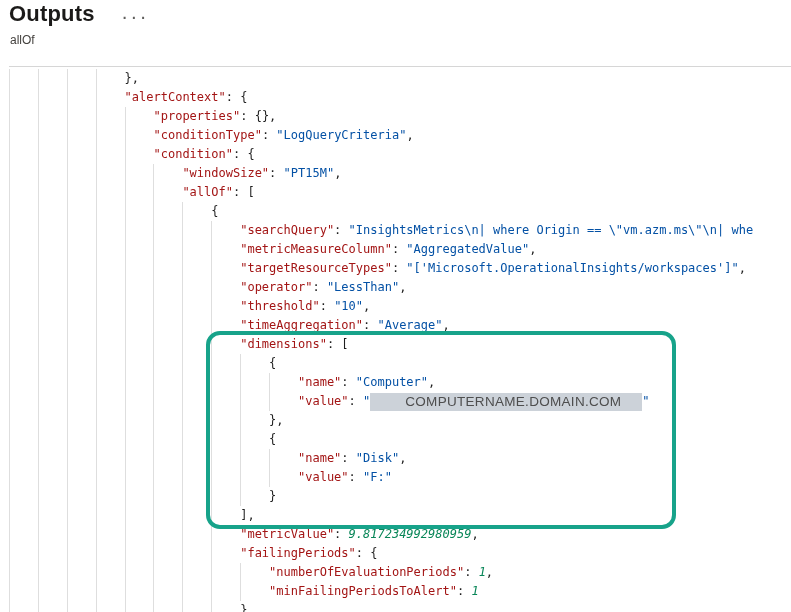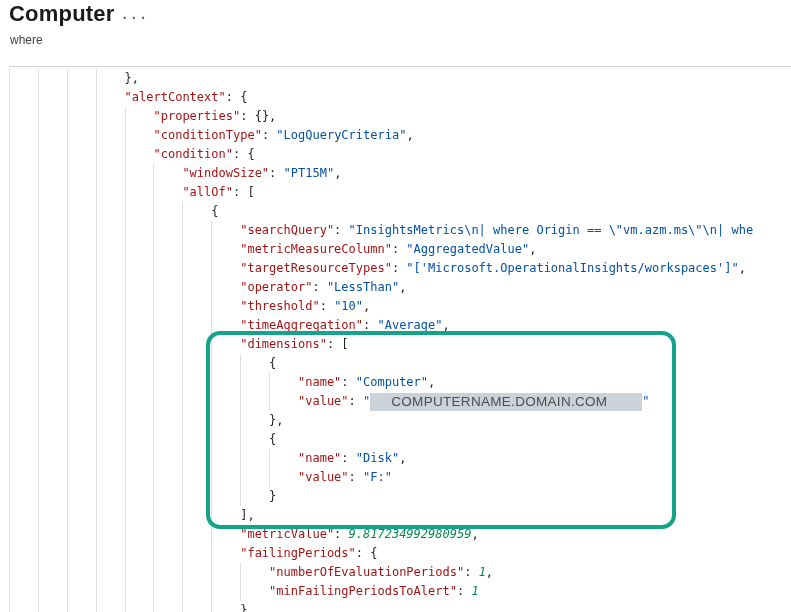--- a/index.html
+++ b/index.html
@@ -67,21 +67,21 @@
   .tk-p { color: #1e1e1e; }
   .tk-k { color: var(--c-key, #a31515); }
   .tk-s { color: var(--c-string, #0451a5); }
   .tk-n { color: var(--c-number, #098658); font-style: italic; }
   .tk-r {
     display: inline-block;
     box-sizing: border-box;
     width: 272px;
     height: 18px;
     line-height: 18px;
-    padding-left: 21px;
+    padding-left: 35px;
     vertical-align: bottom;
     background: var(--c-redaction_bg, #ccd2d9);
     color: var(--c-redaction_text, #4e4e4e);
     font-family: "Liberation Sans", sans-serif;
     font-size: 13.5px;
     letter-spacing: 0.3px;
   }
   .highlight-box {
     position: absolute;
     left: 206px;
@@ -91,25 +91,25 @@
     border: 4px solid var(--c-highlight, #17a38a);
     border-radius: 14px;
     pointer-events: none;
     z-index: 5;
     background: transparent;
   }
 </style>
 </head>
 <body>
 
-<div class="page-title">Computer</div>
+<div class="page-title">Outputs</div>
 
 <button class="ellipsis-btn">···</button>
 
-<div class="run-label">where</div>
+<div class="run-label">allOf</div>
 
 <div id="code" class="code-panel">
     <div class="line" style="--ind: 4;">                <span class="tk-p">},</span></div>
     <div class="line" style="--ind: 4;">                <span class="tk-k">"alertContext"</span><span class="tk-p">: {</span></div>
     <div class="line" style="--ind: 5;">                    <span class="tk-k">"properties"</span><span class="tk-p">: {},</span></div>
     <div class="line" style="--ind: 5;">                    <span class="tk-k">"conditionType"</span><span class="tk-p">: </span><span class="tk-s">"LogQueryCriteria"</span><span class="tk-p">,</span></div>
     <div class="line" style="--ind: 5;">                    <span class="tk-k">"condition"</span><span class="tk-p">: {</span></div>
     <div class="line" style="--ind: 6;">                        <span class="tk-k">"windowSize"</span><span class="tk-p">: </span><span class="tk-s">"PT15M"</span><span class="tk-p">,</span></div>
     <div class="line" style="--ind: 6;">                        <span class="tk-k">"allOf"</span><span class="tk-p">: [</span></div>
     <div class="line" style="--ind: 7;">                            <span class="tk-p">{</span></div>

